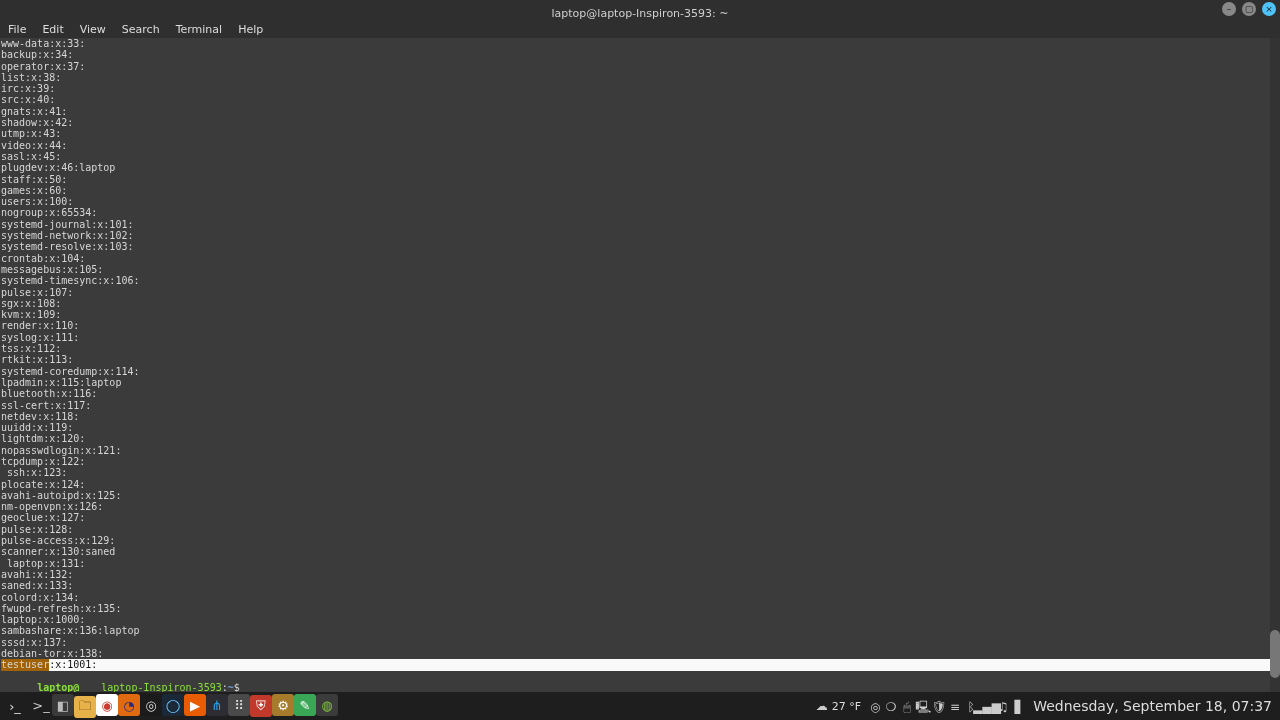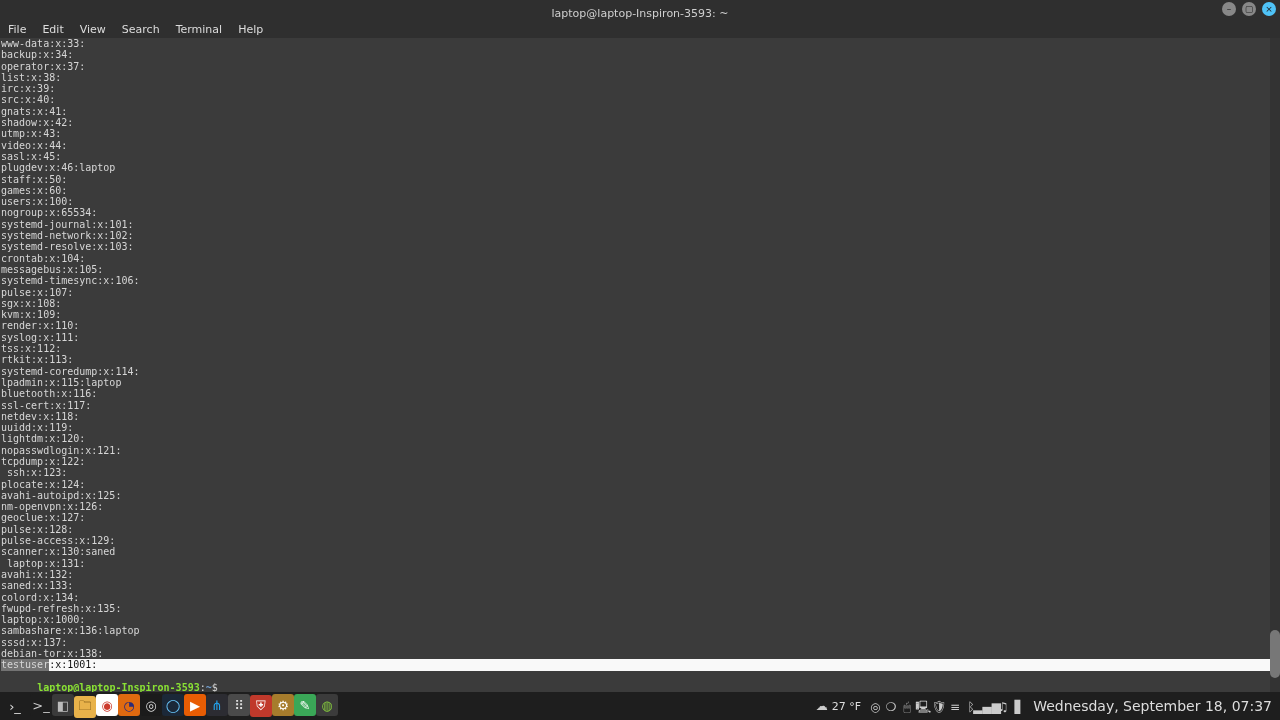--- a/index.html
+++ b/index.html
@@ -51,33 +51,33 @@
     background: #3b3b3b;
     color: #d6d6d6;
     font-size: 10px; line-height: 11.3px;
     padding-left: 1px;
     overflow: hidden;
   }
   .term-line { white-space: pre; }
   .highlight-line {
     background: #f9f9f9; color: #111; display: flex;
   }
-  .highlight-line .pre { background: #737373; color: #d6d6d6; }
+  .highlight-line .pre { background: #a16207; color: #d6d6d6; }
   .highlight-line .rest { flex: 1; }
   .scrollbar-v {
     position: absolute; right: 0; top: 0; bottom: 0; width: 10px;
     background: #333;
   }
   .scroll-thumb-v {
     position: absolute; right: 0; bottom: 14px; width: 10px; height: 48px;
     background: #777; border-radius: 5px;
   }
 
   .prompt-user { color: #8ae234; font-weight: bold; }
-  .prompt-host { color: #8ae234; font-weight: bold; }
+  .prompt-host { color: #8ae234; font-weight: normal; padding-left: 22px; }
   .prompt-colon { color: #d6d6d6; }
   .prompt-path { color: #729fcf; font-weight: bold; }
 
   
   .panel {
     position: absolute; left: 0; right: 0; bottom: 0; height: 28px;
     background: #1e1e1e;
     display: flex; align-items: center;
     font-family: "DejaVu Sans", sans-serif;
     color: #ddd;

